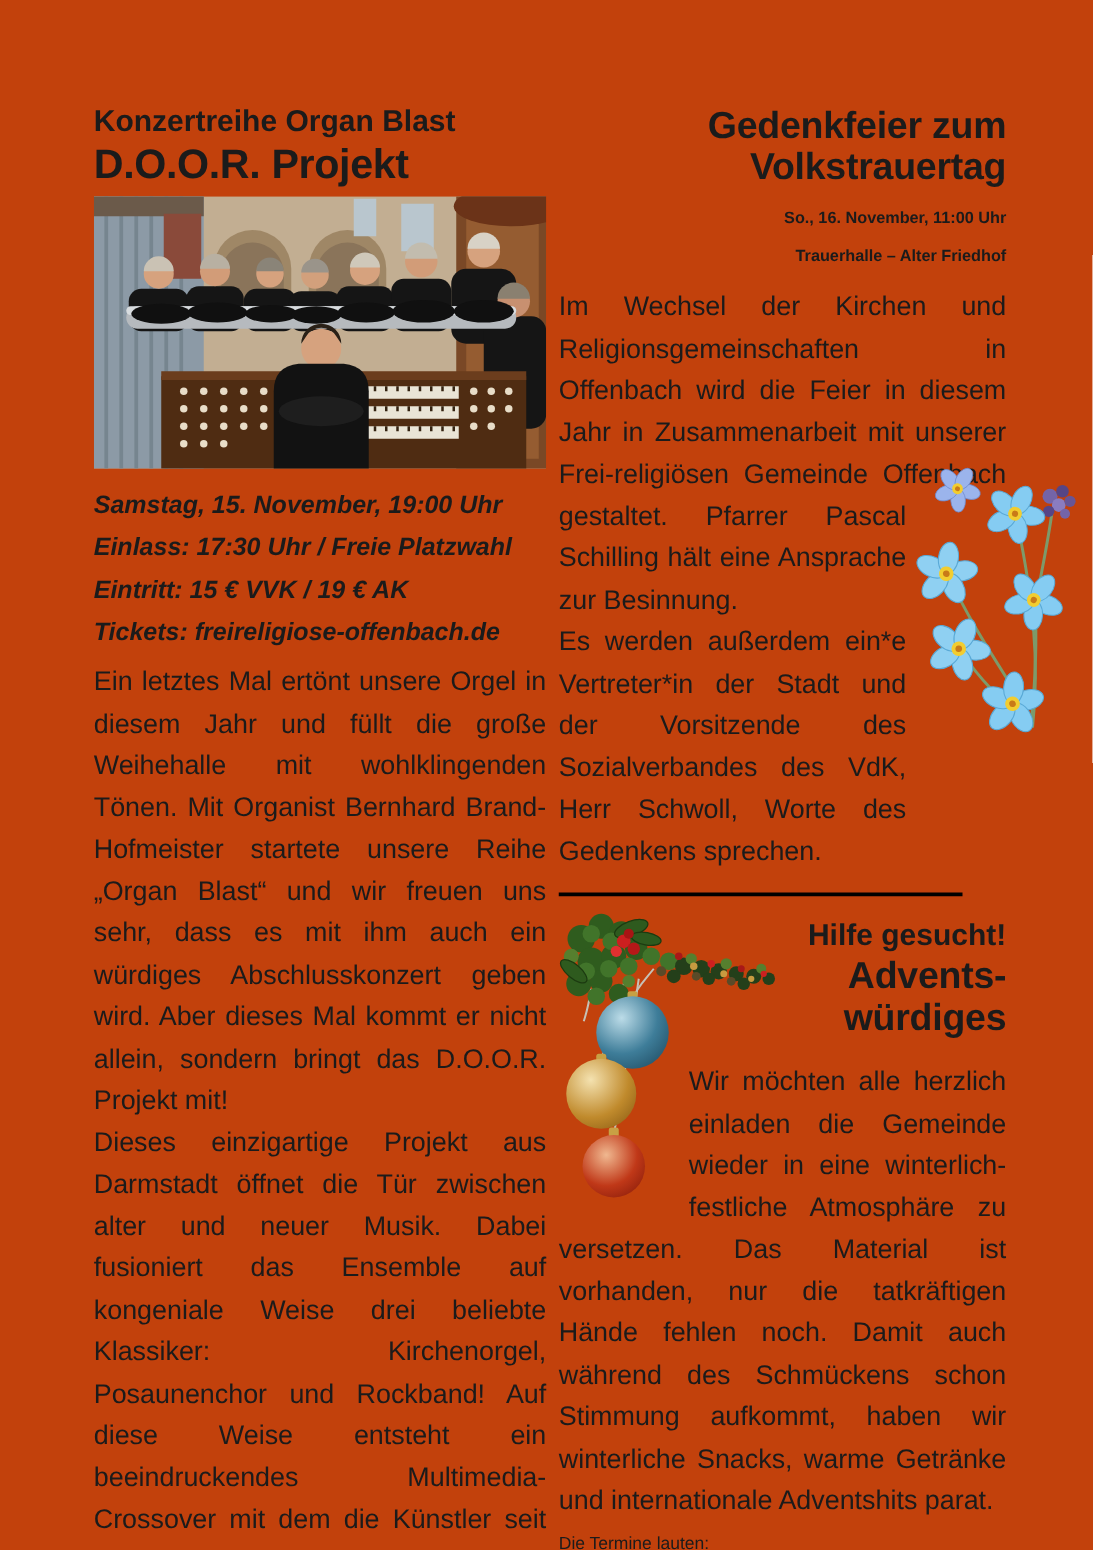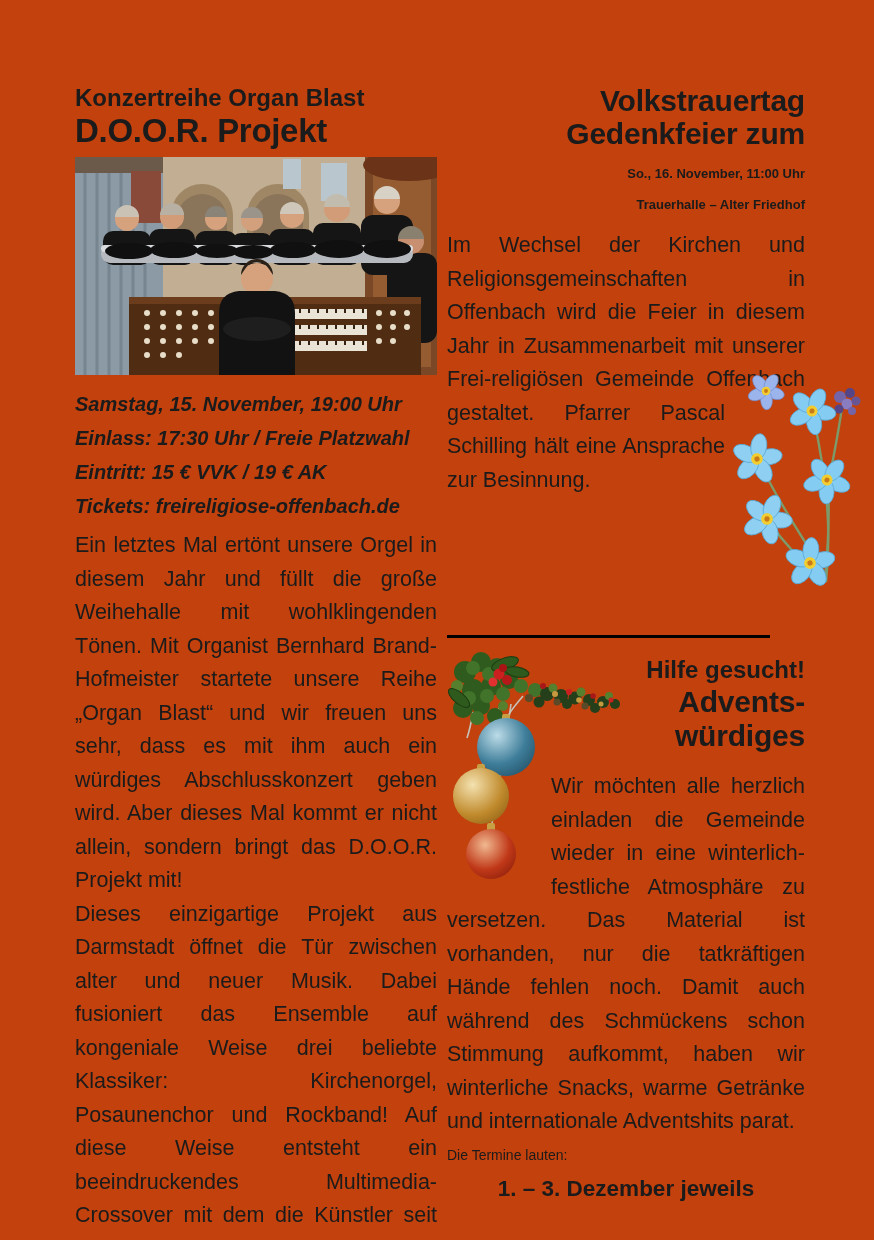--- a/index.html
+++ b/index.html
@@ -189,22 +189,22 @@
 
     <div class="body-text">
       <p>Ein letztes Mal ertönt unsere Orgel in diesem Jahr und füllt die große Weihehalle mit wohlklingenden Tönen. Mit Organist Bernhard Brand-Hofmeister startete unsere Reihe „Organ Blast“ und wir freuen uns sehr, dass es mit ihm auch ein würdiges Abschlusskonzert geben wird. Aber dieses Mal kommt er nicht allein, sondern bringt das D.O.O.R. Projekt mit!</p>
       <p>Dieses einzigartige Projekt aus Darmstadt öffnet die Tür zwischen alter und neuer Musik. Dabei fusioniert das Ensemble auf kongeniale Weise drei beliebte Klassiker: Kirchenorgel, Posaunenchor und Rockband! Auf diese Weise entsteht ein beeindruckendes Multimedia-Crossover mit dem die Künstler seit Jahren ihr Publikum begeistern. Freuen Sie sich auf Rock-Klassiker von Deep Purple, Chicago oder Santana in monumentalen Arrangements. Ein gewaltiges Hör- und Klangerlebnis.</p>
     </div>
   </div>
 
   <div class="col-right">
 
     <div>
+      <div class="mem-title">Gedenkfeier zum</div>
       <div class="mem-title">Volkstrauertag</div>
-      <div class="mem-title">Gedenkfeier zum</div>
       <div class="mem-date">So., 16. November, 11:00 Uhr</div>
       <div class="mem-date" style="margin-top:0;">Trauerhalle – Alter Friedhof</div>
 
       <div class="mem-body body-text">
         <div class="float-pusher"></div>
         <div class="float-flower"></div>
 
         <div class="flower-art">
           <svg width="135" height="220" viewBox="0 0 135 220" xmlns="http://www.w3.org/2000/svg">
 
@@ -290,20 +290,21 @@
                     <ellipse transform="rotate(288)" cx="12" cy="0" rx="12" ry="7.5"></ellipse>
                 </g>
                 <circle r="5.5" fill="#f2cd30"></circle>
                   <circle r="2.5" fill="#c97a18"></circle>
               </g>
             </g>
           </svg>
         </div>
 
         <p>Im Wechsel der Kirchen und Religionsgemeinschaften in Offenbach wird die Feier in diesem Jahr in Zusammenarbeit mit unserer Frei-religiösen Gemeinde Offenbach gestaltet. Pfarrer Pascal Schilling hält eine Ansprache zur Besinnung.</p>
+        <p>Es werden außerdem ein*e Vertreter*in der Stadt und der Vorsitzende des Sozialverbandes des VdK, Herr Schwoll, Worte des Gedenkens sprechen.</p>
       </div>
     </div>
 
     <hr class="rule">
 
     <div class="advent">
       <div class="float-ornament"></div>
 
       <div class="ornament-art">
         <svg width="185" height="245" viewBox="0 0 185 245" xmlns="http://www.w3.org/2000/svg">

